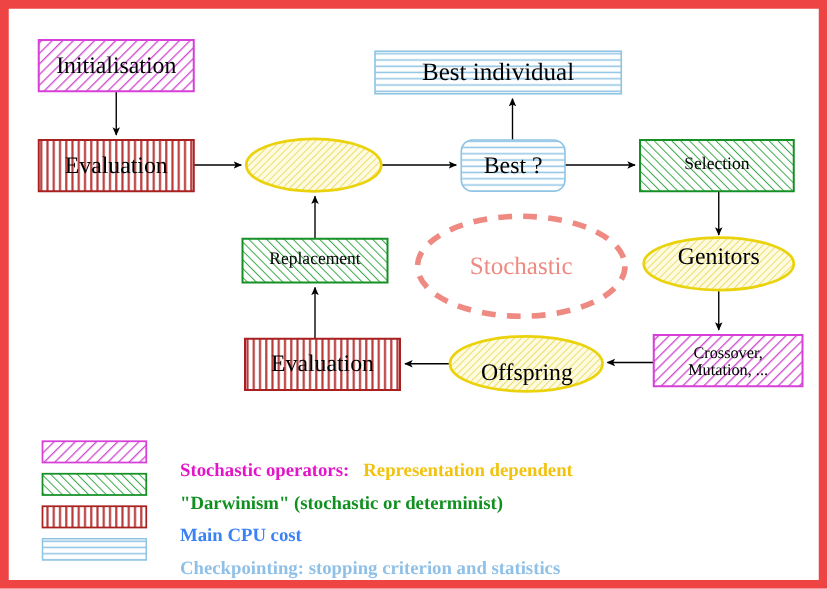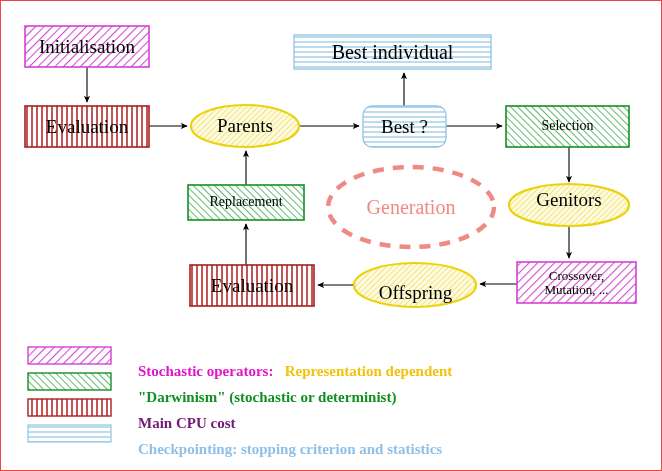--- a/index.html
+++ b/index.html
@@ -5,21 +5,21 @@
   html, body {
     margin: 0;
     padding: 0;
     background: #ffffff;
   }
   #canvas {
     position: relative;
     width: 662px;
     height: 471px;
     background: #ffffff;
-    border: 1px solid #ef4444;
+    border: 7px solid #ef4444;
     box-sizing: border-box;
     overflow: hidden;
     font-family: "Liberation Serif", "DejaVu Serif", serif;
   }
   #diagram-svg {
     position: absolute;
     left: 0;
     top: 0;
     width: 662px;
     height: 471px;
@@ -121,50 +121,49 @@
       <rect x="27" y="372" width="83" height="17" fill="url(#pat-green-diagonal)" stroke="#149024" stroke-width="1.4"></rect>
       <rect x="27" y="398" width="83" height="17" fill="url(#pat-red-vertical)" stroke="#a82020" stroke-width="1.4"></rect>
       <rect x="27" y="424" width="83" height="17" fill="url(#pat-blue-horizontal)" stroke="#8fc4e4" stroke-width="1.2"></rect>
     </g>
   </svg>
 
   <div class="node-label" style="left:24px; top:25px; width:124px; height:41px; font-size:19px;">Initialisation</div>
 
   <div class="node-label" style="left:24px; top:105px; width:124px; height:41px; font-size:19px;">Evaluation</div>
 
-  <div class="node-label" style="left:190px; top:104px; width:108px; height:42px; font-size:19px;">Parents</div>
 
   <div class="node-label" style="left:293px; top:34px; width:197px; height:34px; font-size:20px;">Best individual</div>
 
   <div class="node-label" style="left:362px; top:105px; width:83px; height:41px; font-size:19px;">Best ?</div>
 
   <div class="node-label" style="left:505px; top:105px; width:123px; height:41px; font-size:14px;">Selection</div>
 
   <div class="node-label" style="left:508px; top:184px; width:120px; height:30px; font-size:19px;">Genitors</div>
 
   <div class="node-label" style="left:516px; top:261px; width:119px; height:41px; font-size:13px;">Crossover,
 Mutation, ...</div>
 
   <div class="node-label" style="left:354px; top:262px; width:121px; height:59px; font-size:19px;">Offspring</div>
 
   <div class="node-label" style="left:189px; top:264px; width:124px; height:41px; font-size:19px;">Evaluation</div>
 
   <div class="node-label" style="left:187px; top:184px; width:116px; height:35px; font-size:14px;text-align:right;">Replacement</div>
 
-  <div class="node-label" style="left:327px; top:186px; width:166px; height:40px; font-size:20px; color:#ef8a83;">Generation</div>
+  <div class="node-label" style="left:327px; top:186px; width:166px; height:40px; font-size:20px; color:#ef8a83;">Stochastic</div>
 
   <div class="legend-text" style="left:122px; top:345px; font-size:15px;">
     <span style="color:#e315c8;">Stochastic operators:</span><span style="color:#f2c20c;">   Representation dependent</span>
   </div>
 
   <div class="legend-text" style="left:122px; top:371px; font-size:15px;">
     <span style="color:#109020;">"Darwinism" (stochastic or determinist)</span>
   </div>
 
   <div class="legend-text" style="left:122px; top:397px; font-size:15px;">
-    <span style="color:#701a75;">Main CPU cost</span>
+    <span style="color:#3b82f6;">Main CPU cost</span>
   </div>
 
   <div class="legend-text" style="left:122px; top:423px; font-size:15px;">
     <span style="color:#8fc0e8;">Checkpointing: stopping criterion and statistics</span>
   </div>
 
 </div>
 
 </body></html>

